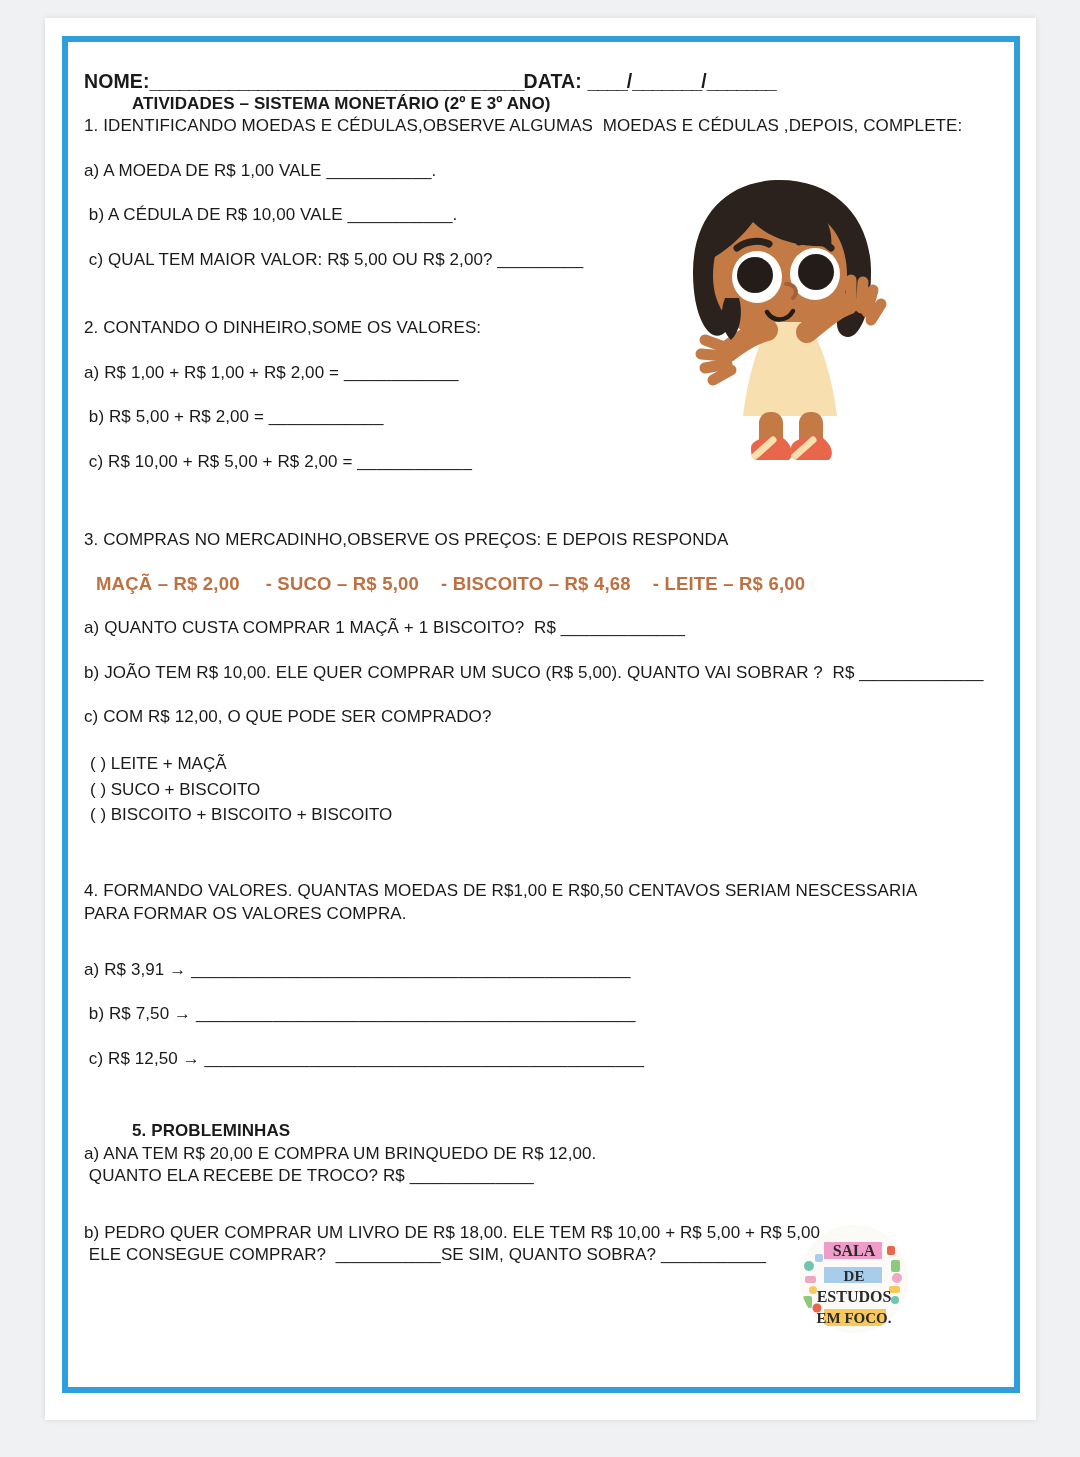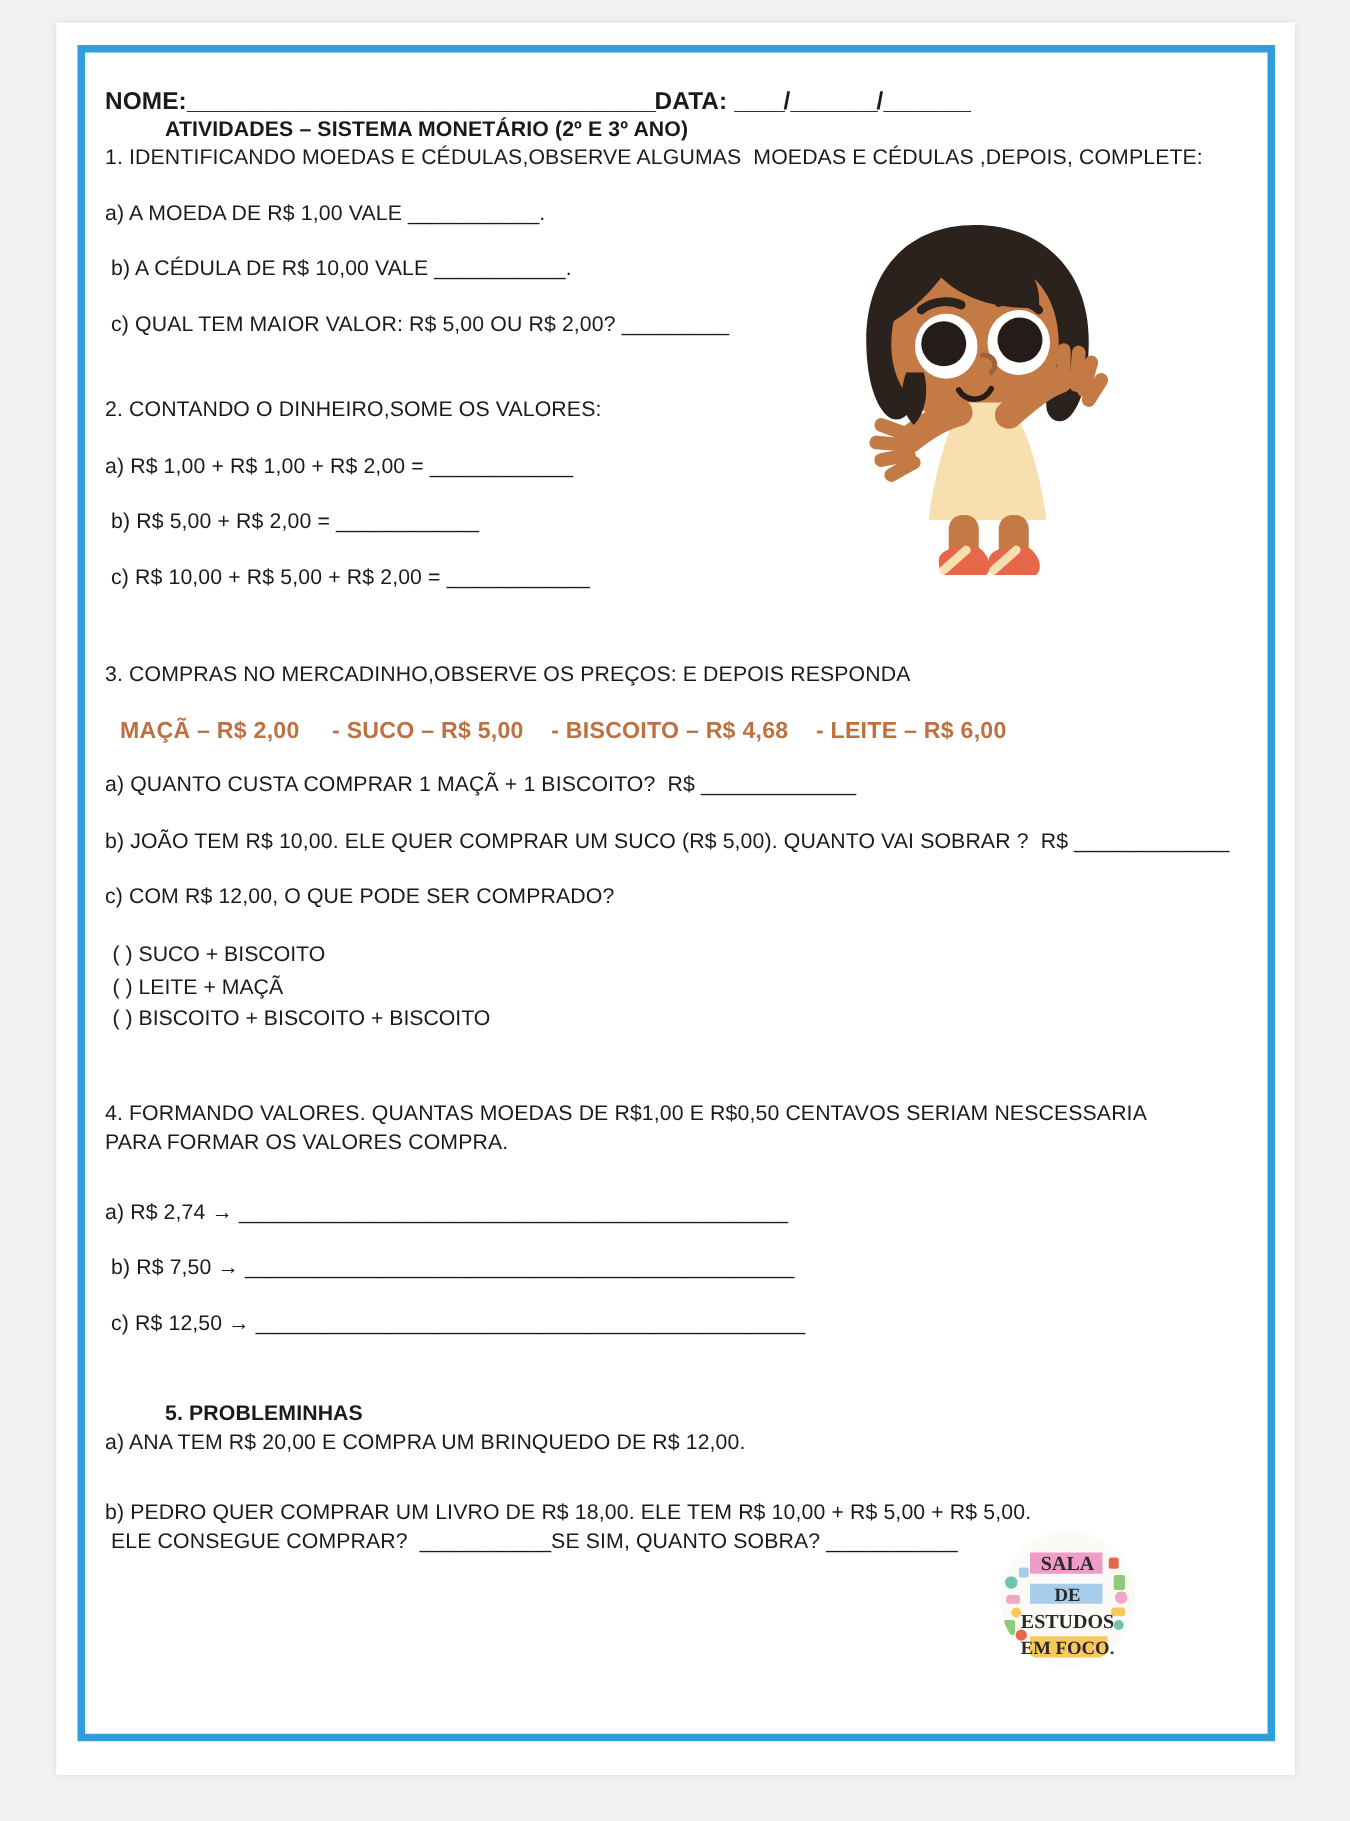--- a/index.html
+++ b/index.html
@@ -160,39 +160,40 @@
     <span style="width:22px"></span>
     <span>- LEITE – R$ 6,00</span>
   </div>
   <div class="gap-md"></div>
   <div class="line">a) QUANTO CUSTA COMPRAR 1 MAÇÃ + 1 BISCOITO?  R$ _____________</div>
   <div class="gap-md"></div>
   <div class="line">b) JOÃO TEM R$ 10,00. ELE QUER COMPRAR UM SUCO (R$ 5,00). QUANTO VAI SOBRAR ?  R$ _____________</div>
   <div class="gap-md"></div>
   <div class="line">c) COM R$ 12,00, O QUE PODE SER COMPRADO?</div>
   <div class="gap-md"></div>
+  <div class="opt">( ) LEITE + MAÇÃ</div>
   <div class="opt">( ) SUCO + BISCOITO</div>
-  <div class="opt">( ) LEITE + MAÇÃ</div>
   <div class="opt">( ) BISCOITO + BISCOITO + BISCOITO</div>
 
   <div style="height:52px"></div>
 
   <div class="line">4. FORMANDO VALORES. QUANTAS MOEDAS DE R$1,00 E R$0,50 CENTAVOS SERIAM NESCESSARIA</div>
   <div class="line">PARA FORMAR OS VALORES COMPRA.</div>
   <div class="gap-lg"></div>
-  <div class="line">a) R$ 2,74 → ______________________________________________</div>
+  <div class="line">a) R$ 3,91 → ______________________________________________</div>
   <div class="gap-md"></div>
   <div class="line"> b) R$ 7,50 → ______________________________________________</div>
   <div class="gap-md"></div>
   <div class="line"> c) R$ 12,50 → ______________________________________________</div>
 
   <div style="height:50px"></div>
 
   <div class="q-title">5. PROBLEMINHAS</div>
   <div class="line">a) ANA TEM R$ 20,00 E COMPRA UM BRINQUEDO DE R$ 12,00.</div>
+  <div class="line"> QUANTO ELA RECEBE DE TROCO? R$ _____________</div>
   <div class="gap-lg"></div>
   <div class="line">b) PEDRO QUER COMPRAR UM LIVRO DE R$ 18,00. ELE TEM R$ 10,00 + R$ 5,00 + R$ 5,00.</div>
   <div class="line"> ELE CONSEGUE COMPRAR?  ___________SE SIM, QUANTO SOBRA? ___________</div>
 
 </div>
 
 <svg class="girl" viewBox="0 0 250 300" aria-hidden="true">
 
   <path d="M125 8 C70 8 38 46 38 100 C38 128 44 150 54 160 C62 168 74 162 74 150 C74 120 80 96 94 84 L160 84 C176 96 182 120 182 152 C182 164 194 170 202 160 C212 148 216 126 216 100 C216 46 180 8 125 8 Z" fill="#2b211d"></path>
 

